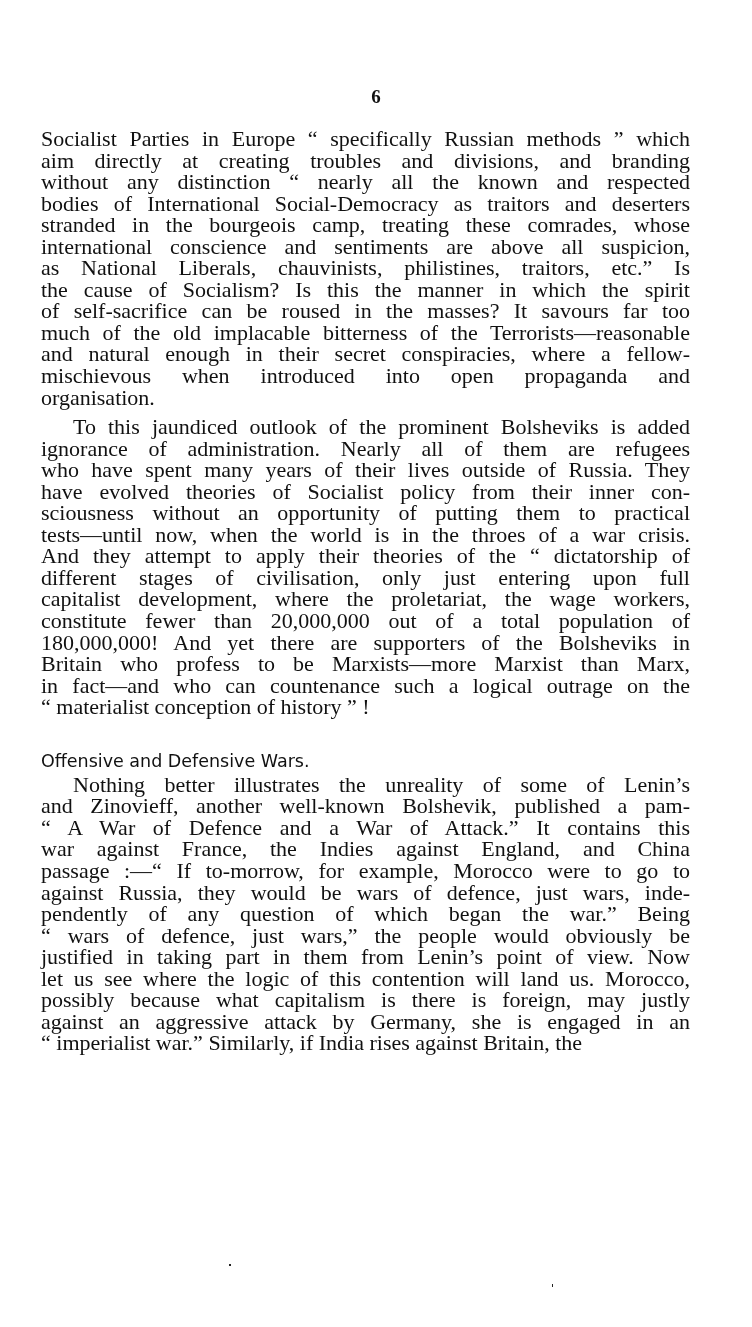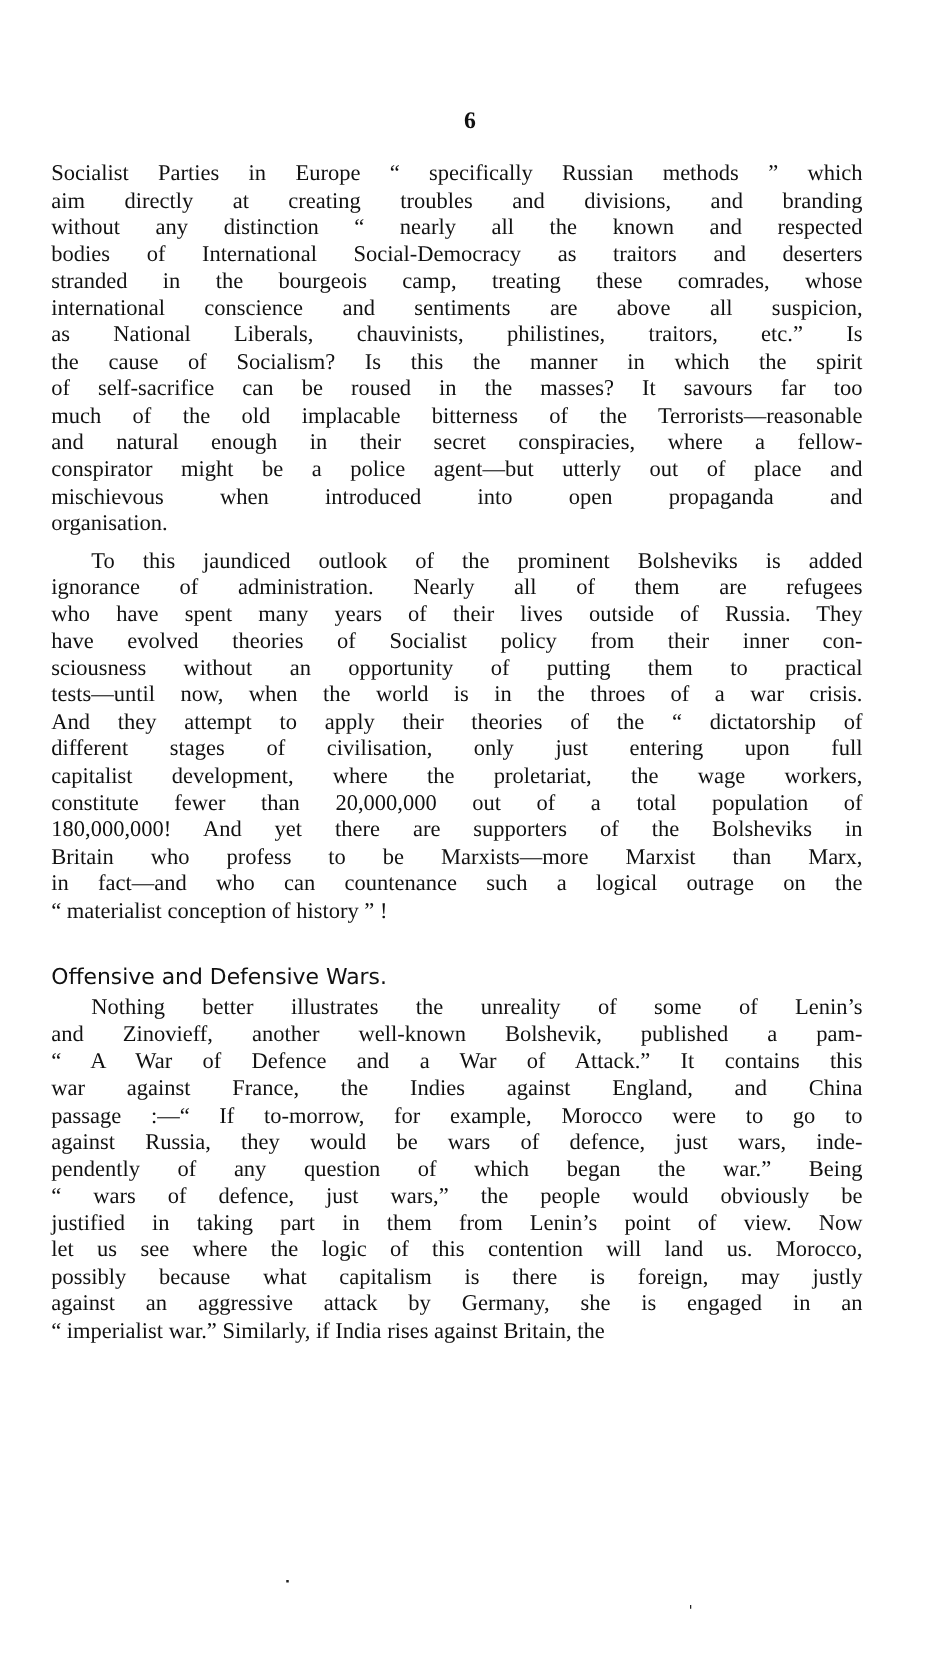--- a/index.html
+++ b/index.html
@@ -25,21 +25,21 @@
       font-weight: bold;
     }
     .content {
       position: absolute;
       top: 128px;
       left: 41px;
       width: 649px;
     }
     .para {
       margin: 0;
-      font-size: 18px;
+      font-size: 22px;
       line-height: 21.55px;
       text-align: justify;
       text-align-last: left;
     }
     .line {
       display: block;
       text-align: justify;
       text-align-last: justify;
       white-space: nowrap;
     }
@@ -75,21 +75,20 @@
       <span class="line">aim directly at creating troubles and divisions, and branding</span>
       <span class="line">without any distinction “ nearly all the known and respected</span>
       <span class="line">bodies of International Social-Democracy as traitors and deserters</span>
       <span class="line">stranded in the bourgeois camp, treating these comrades, whose</span>
       <span class="line">international conscience and sentiments are above all suspicion,</span>
       <span class="line">as National Liberals, chauvinists, philistines, traitors, etc.” Is</span>
       <span class="line">the cause of Socialism? Is this the manner in which the spirit</span>
       <span class="line">of self-sacrifice can be roused in the masses? It savours far too</span>
       <span class="line">much of the old implacable bitterness of the Terrorists—reasonable</span>
       <span class="line">and natural enough in their secret conspiracies, where a fellow-</span>
-      <span class="line">conspirator might be a police agent—but utterly out of place and</span>
       <span class="line">mischievous when introduced into open propaganda and</span>
       <span class="line last">organisation.</span>
     </p>
   <p class="para indent" id="p1" style="text-indent: 0px;">
       <span class="line" style="padding-left: 32px;">To this jaundiced outlook of the prominent Bolsheviks is added</span>
       <span class="line">ignorance of administration. Nearly all of them are refugees</span>
       <span class="line">who have spent many years of their lives outside of Russia. They</span>
       <span class="line">have evolved theories of Socialist policy from their inner con-</span>
       <span class="line">sciousness without an opportunity of putting them to practical</span>
       <span class="line">tests—until now, when the world is in the throes of a war crisis.</span>

